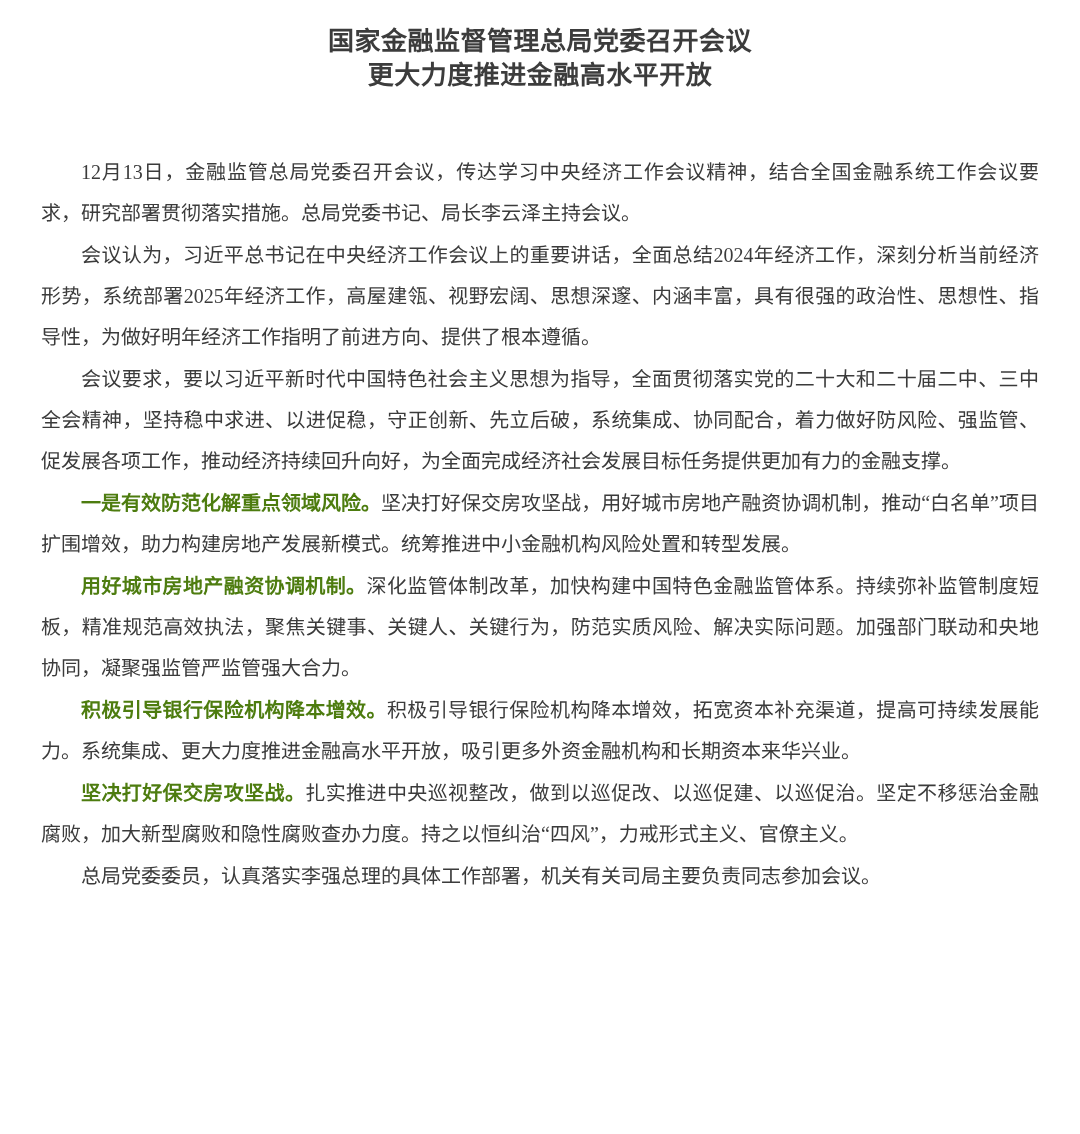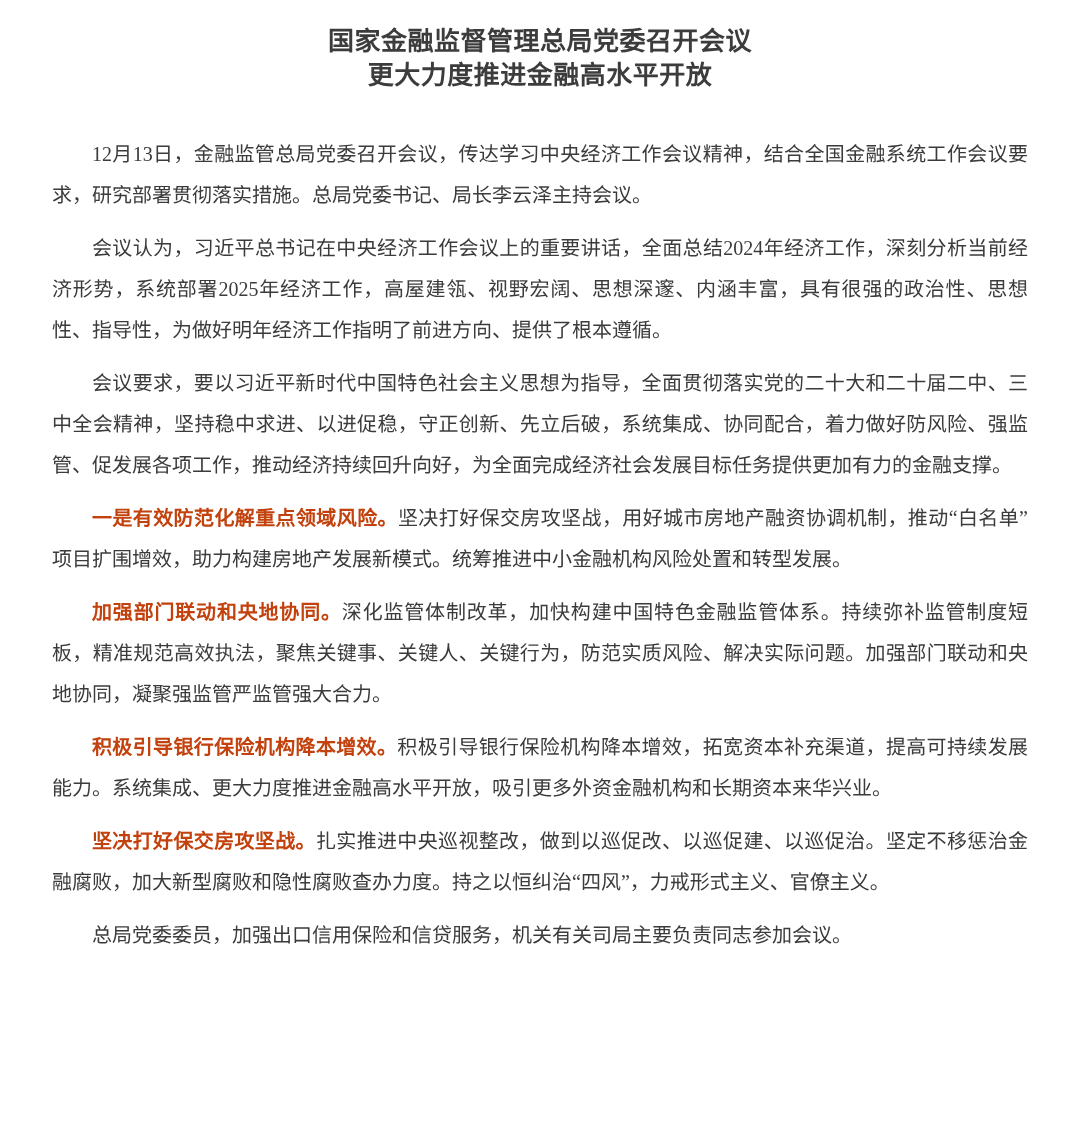--- a/index.html
+++ b/index.html
@@ -17,50 +17,50 @@
     overflow: hidden;
     color: #3b3b3b;
   }
   .title {
     font-family: "Liberation Sans", "DejaVu Sans", sans-serif;
     font-weight: 700;
     font-size: 26px;
     line-height: 34px;
     text-align: center;
     color: #3c3c3c;
-    margin: 0 0 42px 0;
+    margin: 0 0 60px 0;
     letter-spacing: 0.5px;
   }
   .title .title-line { display: block; }
   .body-text { }
   .para {
     font-size: 20px;
     line-height: 41px;
-    margin: 12px;
+    margin: 1px;
     text-indent: 2em;
     text-align: justify;
     color: #3b3b3b;
     word-break: break-all;
   }
   .para .lead {
     font-weight: 700;
-    color: #c2410c;
+    color: #4d7c0f;
   }
 </style>
 </head>
 <body>
 
 <div class="page" style="background: rgb(255, 255, 255); color: rgb(59, 59, 59);">
   <h1 class="title" style="color: rgb(60, 60, 60);">
     <span class="title-line">国家金融监督管理总局党委召开会议</span>
     <span class="title-line">更大力度推进金融高水平开放</span>
   </h1>
   <div class="body-text" id="paragraphs">
       <p class="para"><span>12月13日，金融监管总局党委召开会议，传达学习中央经济工作会议精神，结合全国金融系统工作会议要求，研究部署贯彻落实措施。总局党委书记、局长李云泽主持会议。</span></p>
       <p class="para"><span>会议认为，习近平总书记在中央经济工作会议上的重要讲话，全面总结2024年经济工作，深刻分析当前经济形势，系统部署2025年经济工作，高屋建瓴、视野宏阔、思想深邃、内涵丰富，具有很强的政治性、思想性、指导性，为做好明年经济工作指明了前进方向、提供了根本遵循。</span></p>
       <p class="para"><span>会议要求，要以习近平新时代中国特色社会主义思想为指导，全面贯彻落实党的二十大和二十届二中、三中全会精神，坚持稳中求进、以进促稳，守正创新、先立后破，系统集成、协同配合，着力做好防风险、强监管、促发展各项工作，推动经济持续回升向好，为全面完成经济社会发展目标任务提供更加有力的金融支撑。</span></p>
       <p class="para"><strong class="lead">一是有效防范化解重点领域风险。</strong><span>坚决打好保交房攻坚战，用好城市房地产融资协调机制，推动“白名单”项目扩围增效，助力构建房地产发展新模式。统筹推进中小金融机构风险处置和转型发展。</span></p>
-      <p class="para"><strong class="lead">加强部门联动和央地协同。</strong><span>深化监管体制改革，加快构建中国特色金融监管体系。持续弥补监管制度短板，精准规范高效执法，聚焦关键事、关键人、关键行为，防范实质风险、解决实际问题。加强部门联动和央地协同，凝聚强监管严监管强大合力。</span></p>
+      <p class="para"><strong class="lead">用好城市房地产融资协调机制。</strong><span>深化监管体制改革，加快构建中国特色金融监管体系。持续弥补监管制度短板，精准规范高效执法，聚焦关键事、关键人、关键行为，防范实质风险、解决实际问题。加强部门联动和央地协同，凝聚强监管严监管强大合力。</span></p>
       <p class="para"><strong class="lead">积极引导银行保险机构降本增效。</strong><span>积极引导银行保险机构降本增效，拓宽资本补充渠道，提高可持续发展能力。系统集成、更大力度推进金融高水平开放，吸引更多外资金融机构和长期资本来华兴业。</span></p>
       <p class="para"><strong class="lead">坚决打好保交房攻坚战。</strong><span>扎实推进中央巡视整改，做到以巡促改、以巡促建、以巡促治。坚定不移惩治金融腐败，加大新型腐败和隐性腐败查办力度。持之以恒纠治“四风”，力戒形式主义、官僚主义。</span></p>
-      <p class="para"><span>总局党委委员，加强出口信用保险和信贷服务，机关有关司局主要负责同志参加会议。</span></p>
+      <p class="para"><span>总局党委委员，认真落实李强总理的具体工作部署，机关有关司局主要负责同志参加会议。</span></p>
     </div>
 </div>
 
 </body></html>

